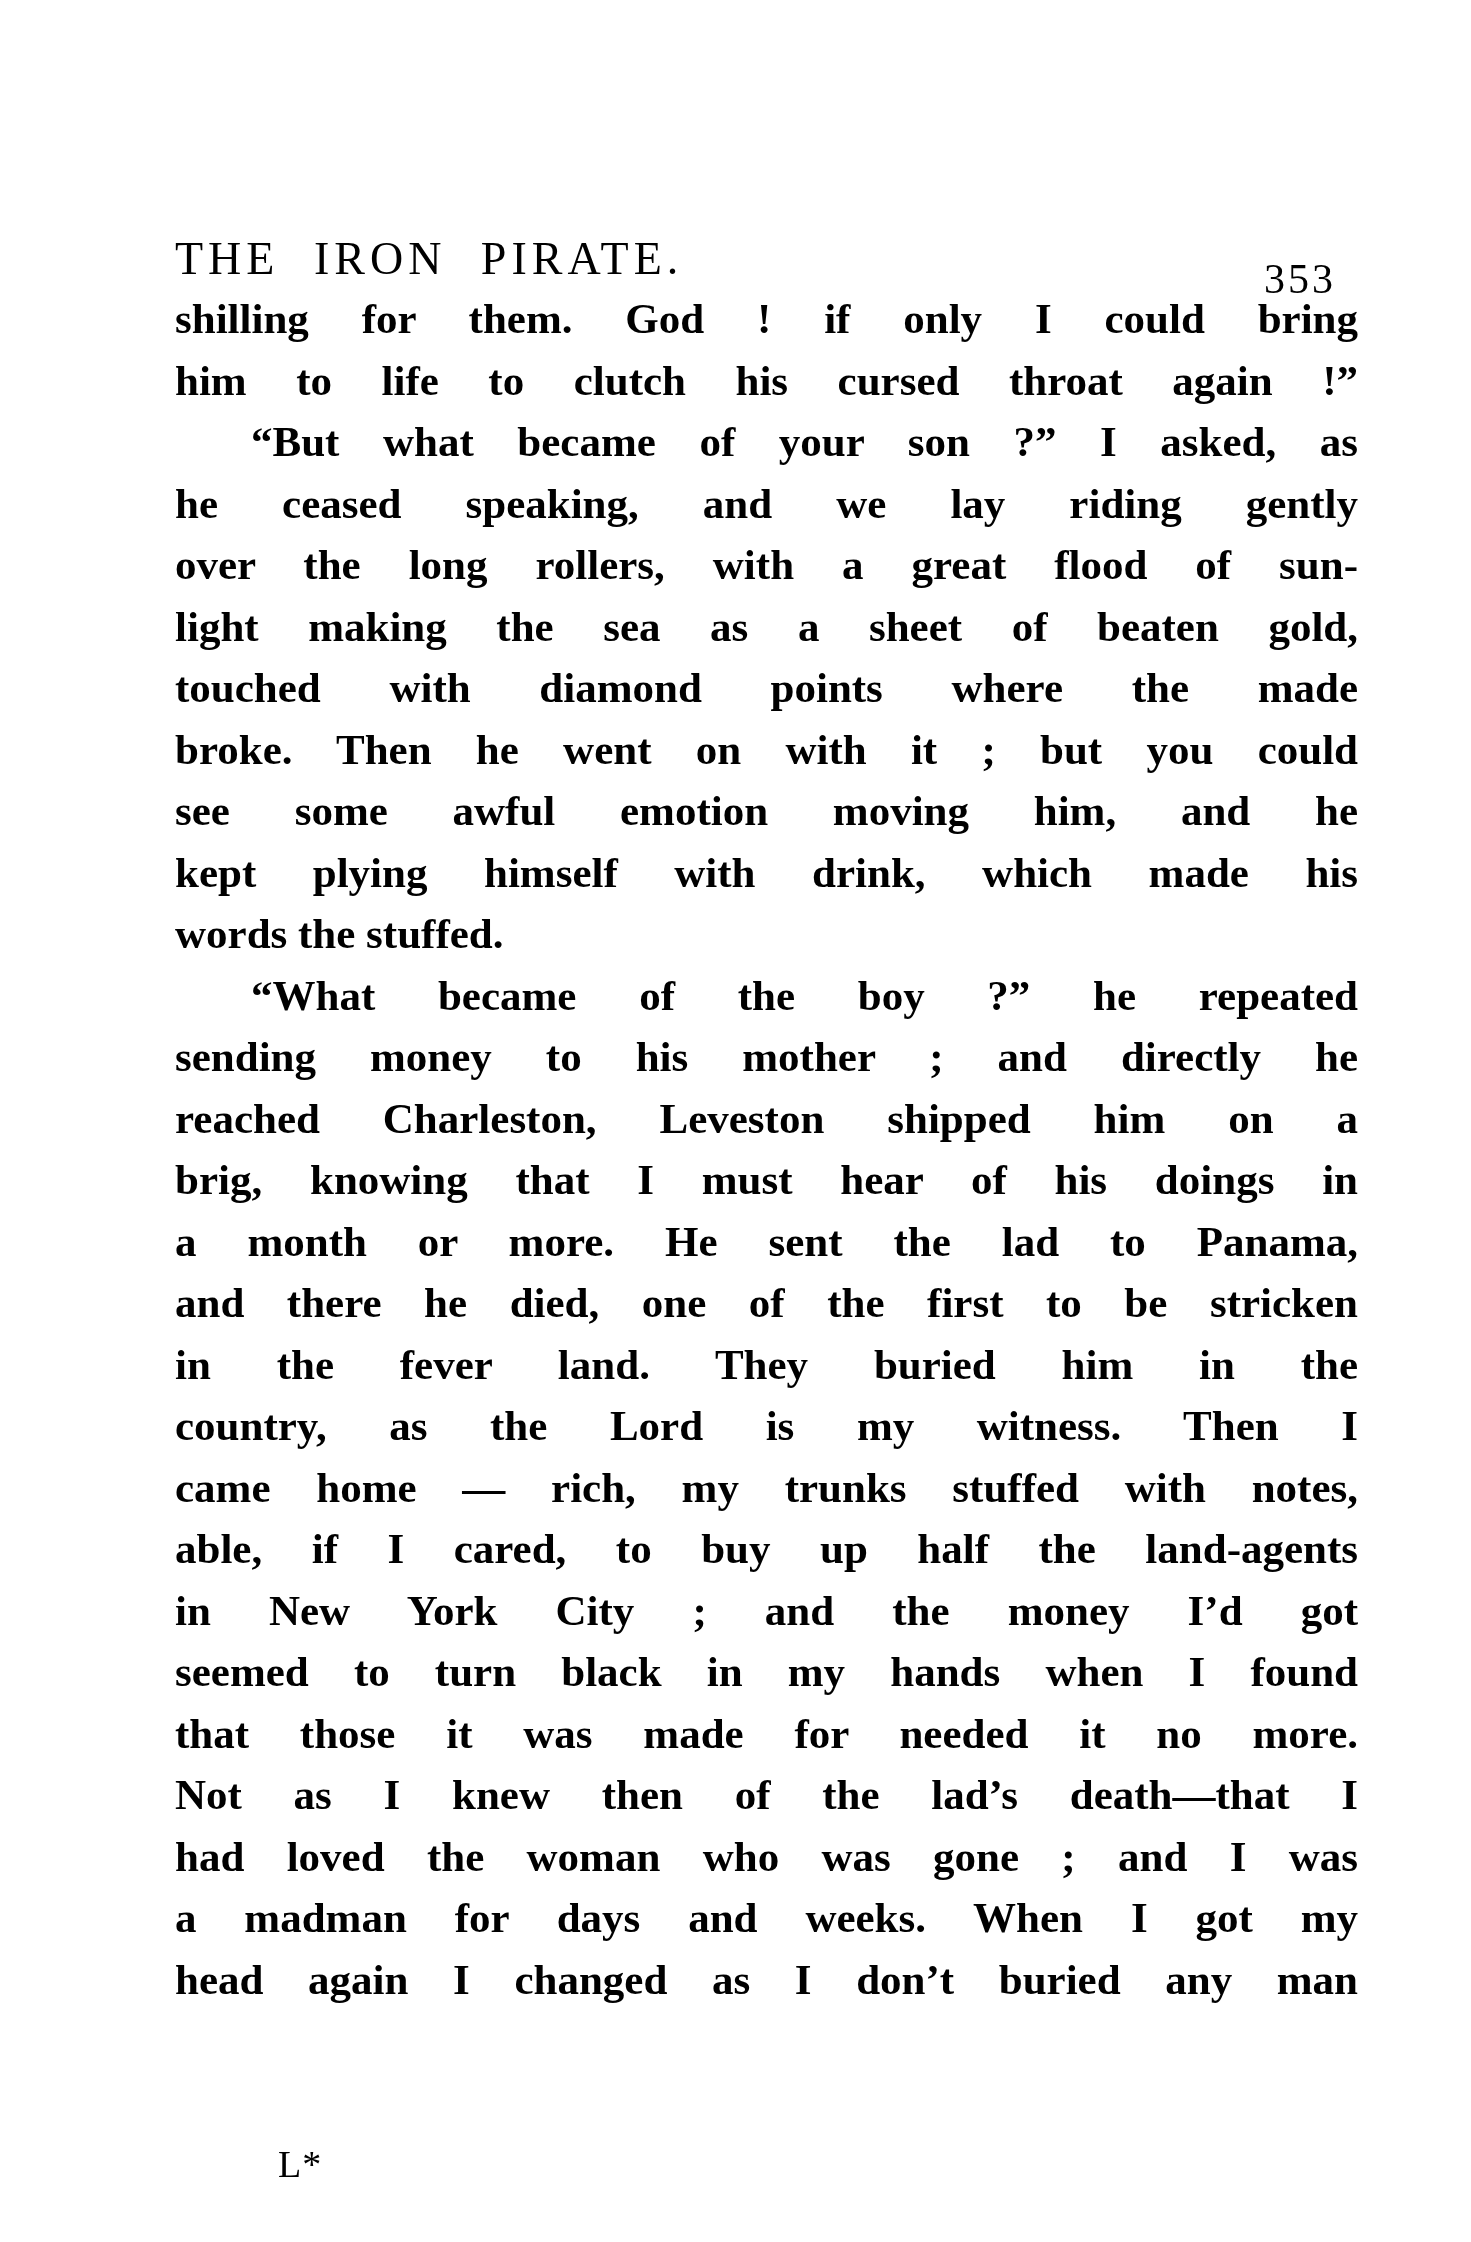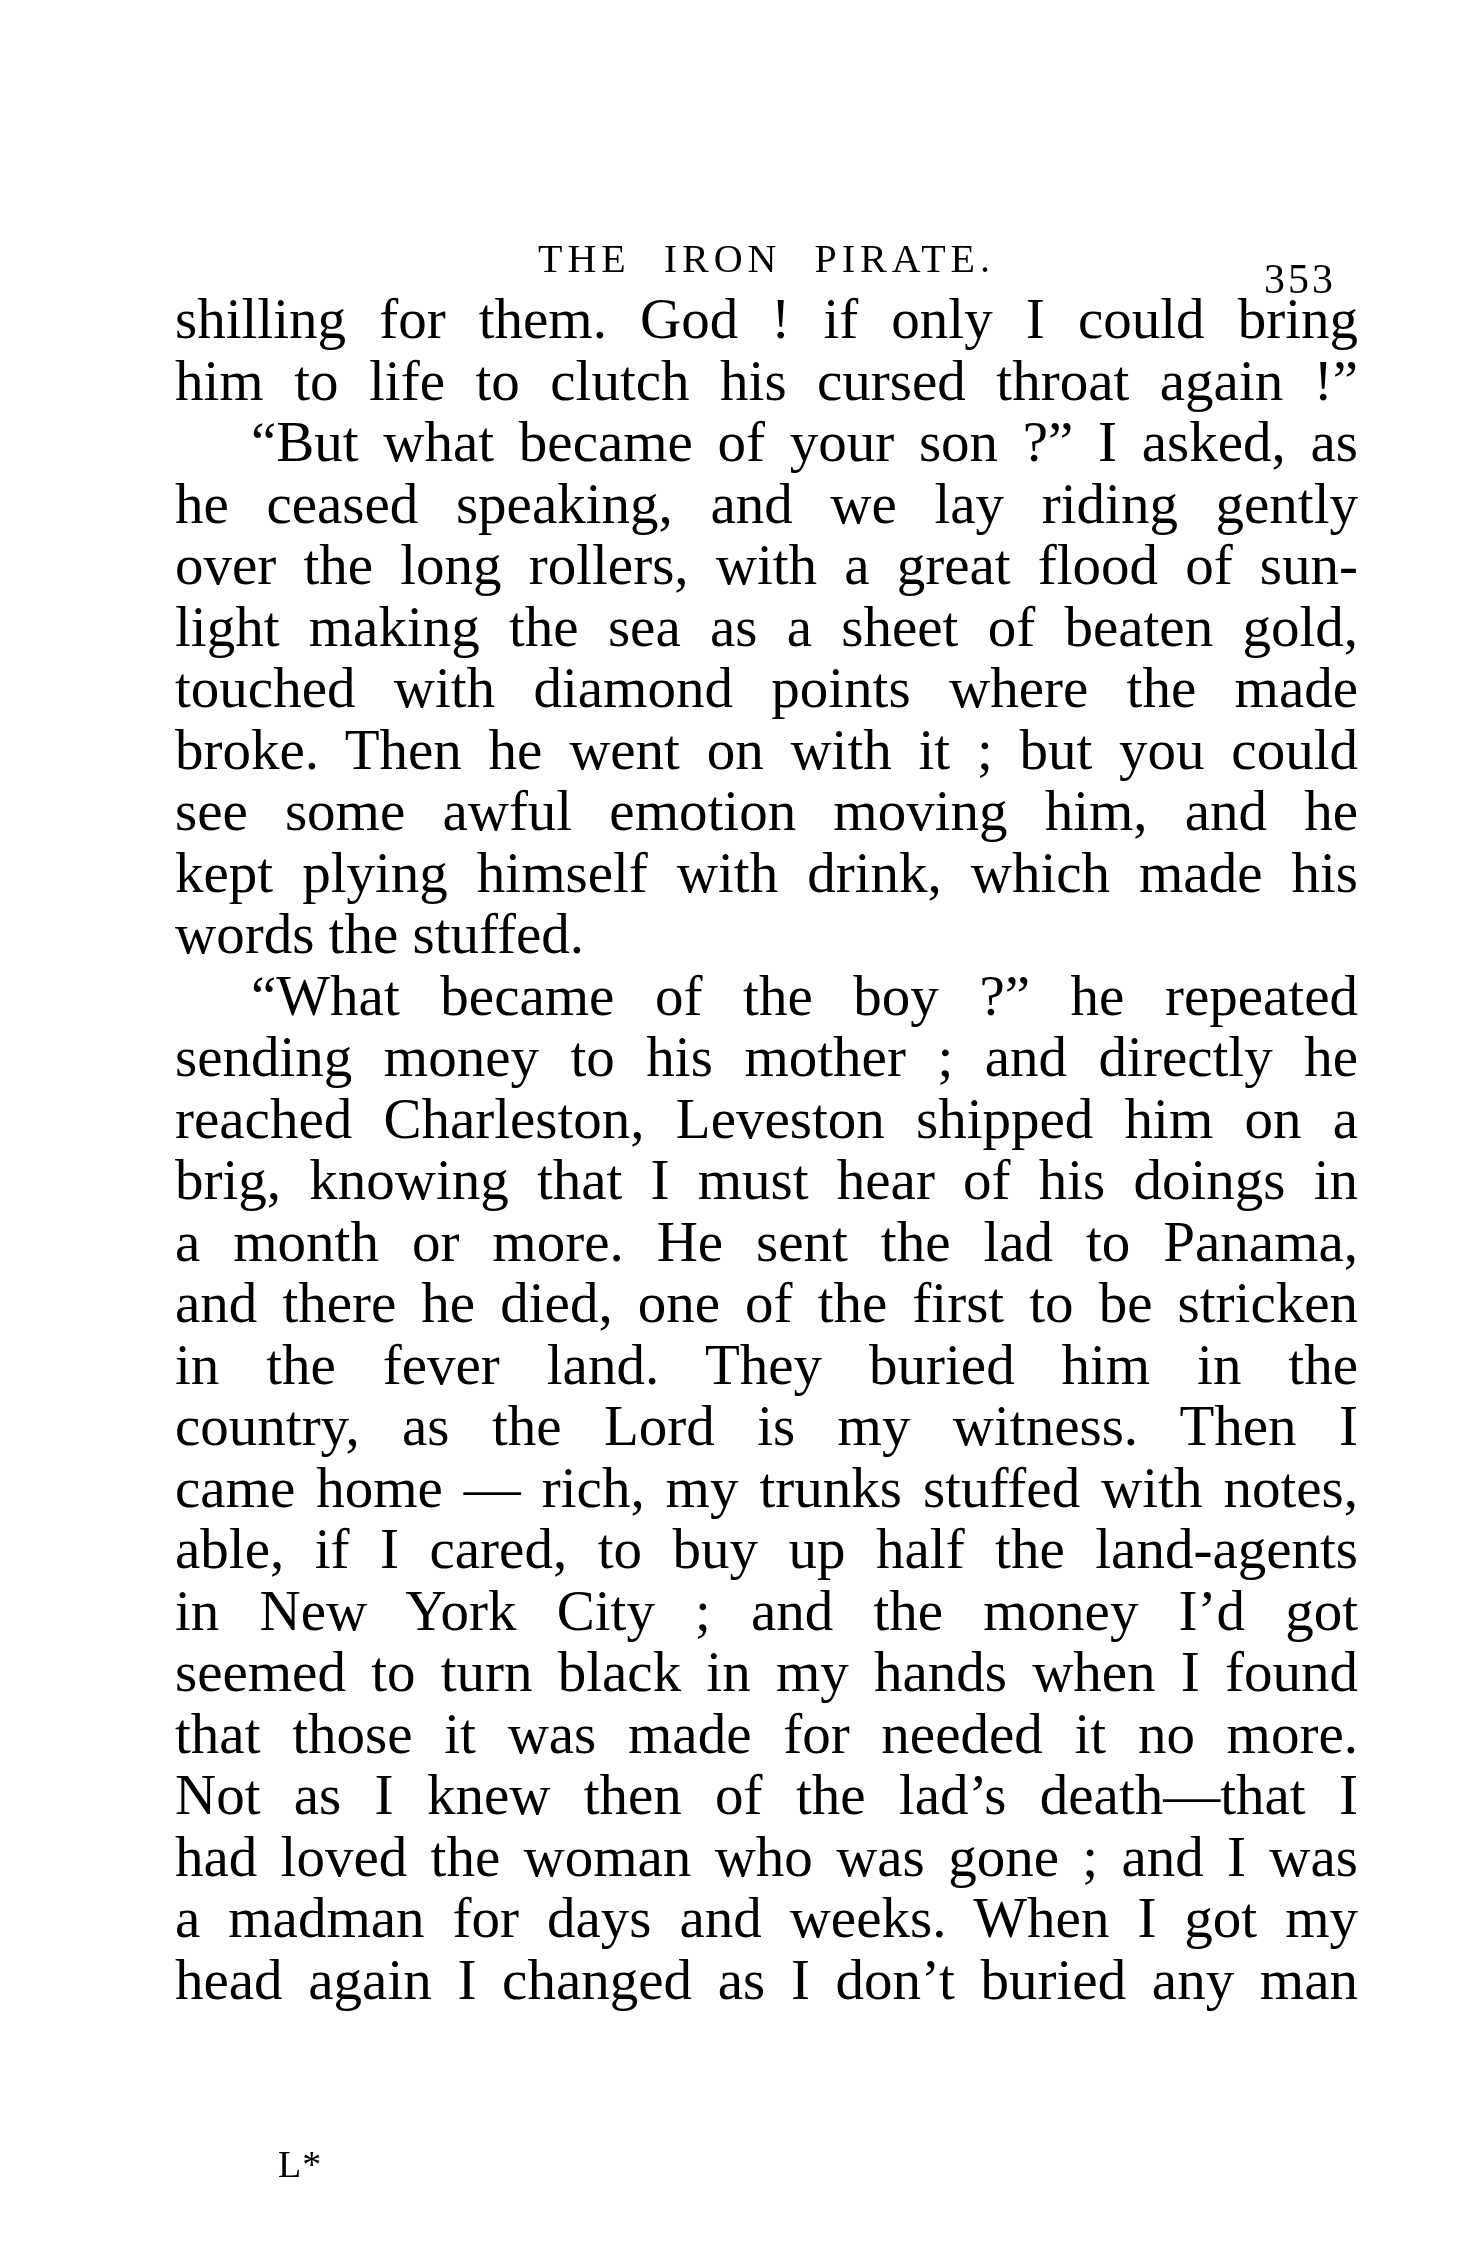--- a/index.html
+++ b/index.html
@@ -18,48 +18,48 @@
   }
   .running-head {
     position: absolute;
     top: 233px;
     left: 175px;
     width: 1183px;
     height: 56px;
   }
   .head-title {
     display: block;
-    text-align: center;
-    font-size: 40px;
+    font-size: 46px;
     line-height: 52px;
     letter-spacing: 5px;
     word-spacing: 18px;
     white-space: nowrap;
   }
   .page-number {
     position: absolute;
     right: 22px;
     top: 22px;
     font-size: 42px;
     line-height: 48px;
     letter-spacing: 3px;
   }
   .text-block {
     position: absolute;
     top: 288px;
     left: 175px;
     width: 1183px;
   }
   .line {
-    font-size: 57px;
+    font-size: 43px;
     line-height: 61.5px;
     height: 61.5px;
     text-align: justify;
     text-align-last: justify;
     white-space: nowrap; 
+    font-weight: bold;
   }
   .line.indent {
     padding-left: 76px;
   }
   .line.para-end {
     text-align-last: left;
     white-space: normal;
   }
   .signature-mark {
     position: absolute;

